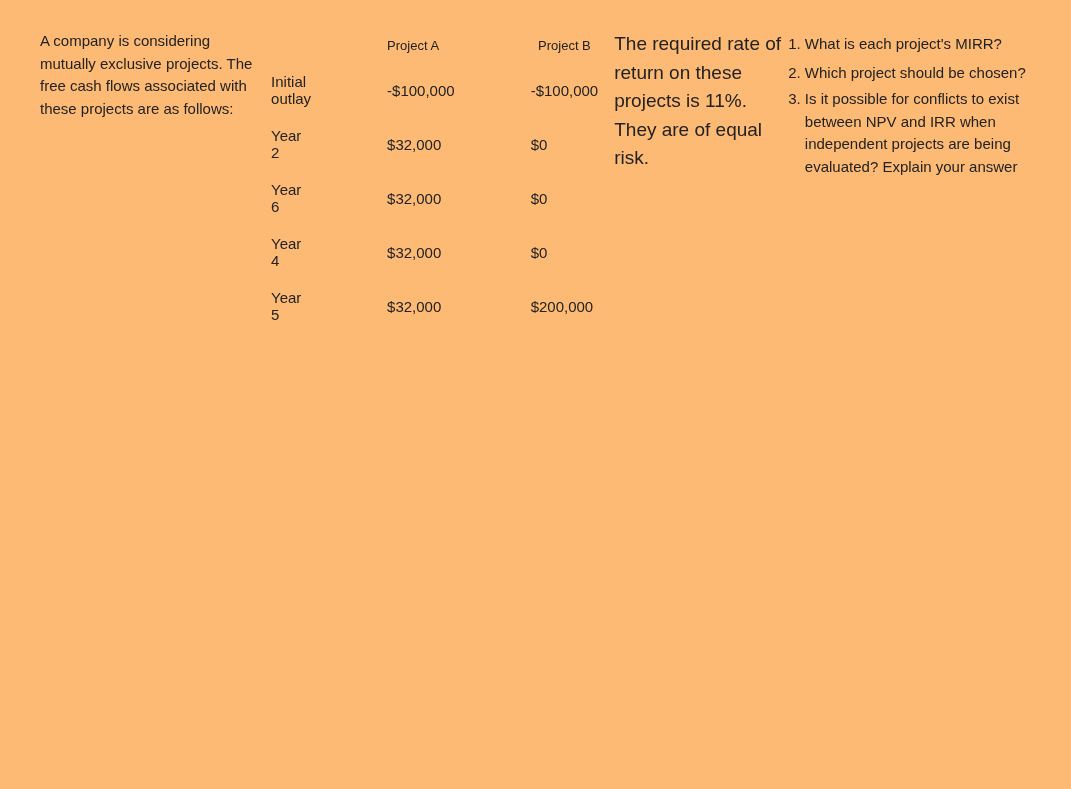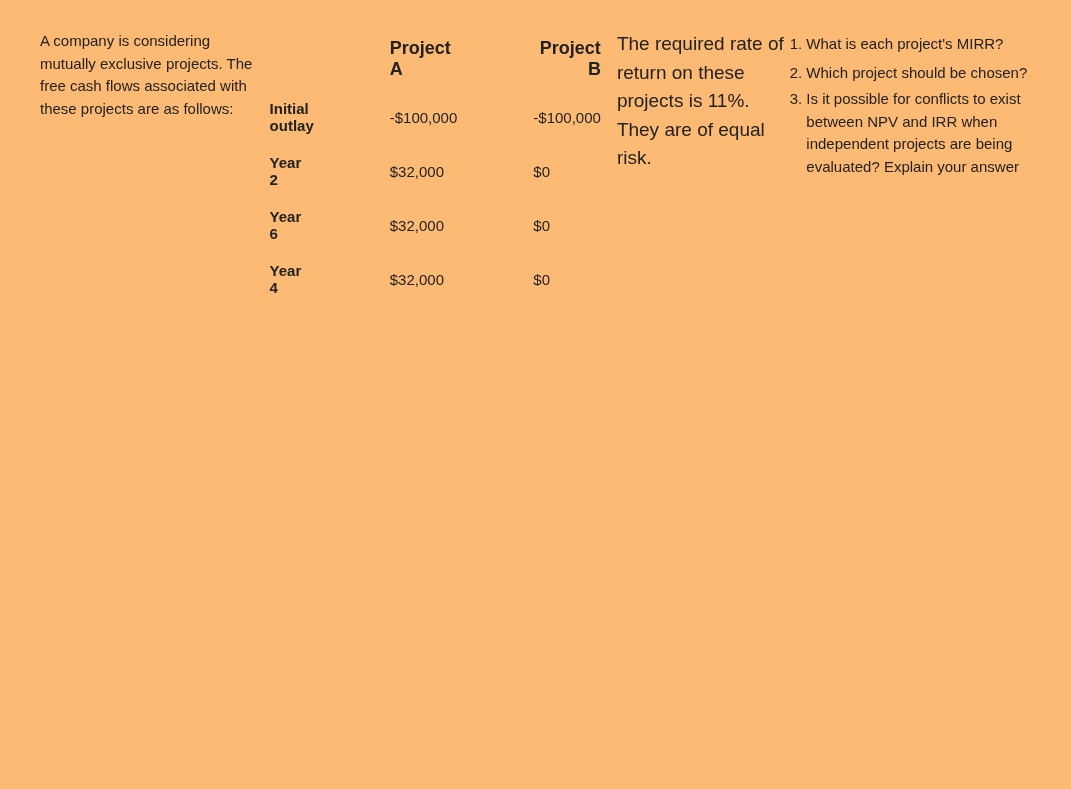--- a/index.html
+++ b/index.html
@@ -36,52 +36,52 @@
       margin-bottom: 30px;
     }
 
     table {
       border-collapse: collapse;
       width: 100%;
       max-width: 650px;
     }
 
     thead th {
-      font-weight: bold;
-      font-size: 18px;
+      font-weight: normal;
+      font-size: 13px;
       color: #222;
       padding: 8px 16px 10px 16px;
       text-align: left;
     }
 
     thead th:first-child {
       width: 180px;
     }
 
     thead th:nth-child(2) {
       width: 200px;
       text-align: left;
       padding-left: 60px;
     }
 
     thead th:nth-child(3) {
       width: 200px;
-      text-align: right;
+      text-align: center;
       padding-left: 60px;
     }
 
     tbody td {
       font-size: 15px;
       color: #222;
       padding: 10px 16px;
       vertical-align: middle;
     }
 
     tbody td:first-child {
-      font-weight: bold;
+      font-weight: normal;
     }
 
     tbody td:nth-child(2) {
       text-align: left;
       padding-left: 60px;
     }
 
     tbody td:nth-child(3) {
       text-align: left;
       padding-left: 60px;
@@ -139,20 +139,25 @@
           <tr>
             <td>Year 6</td>
             <td>$32,000</td>
             <td>$0</td>
           </tr>
           <tr>
             <td>Year 4</td>
             <td>$32,000</td>
             <td>$0</td>
           </tr>
+          <tr>
+            <td>Year 5</td>
+            <td>$32,000</td>
+            <td>$200,000</td>
+          </tr>
         </tbody>
     </table>
   </div>
 
   <p class="required-rate">The required rate of return on these projects is 11%.  They are of equal risk.</p>
 
   <ol class="questions" id="questions-list">
   <li>What is each project's MIRR?</li>
       <li>Which project should be chosen?</li>
       <li>Is it possible for conflicts to exist between NPV and IRR when independent projects are being evaluated? Explain your answer</li>

